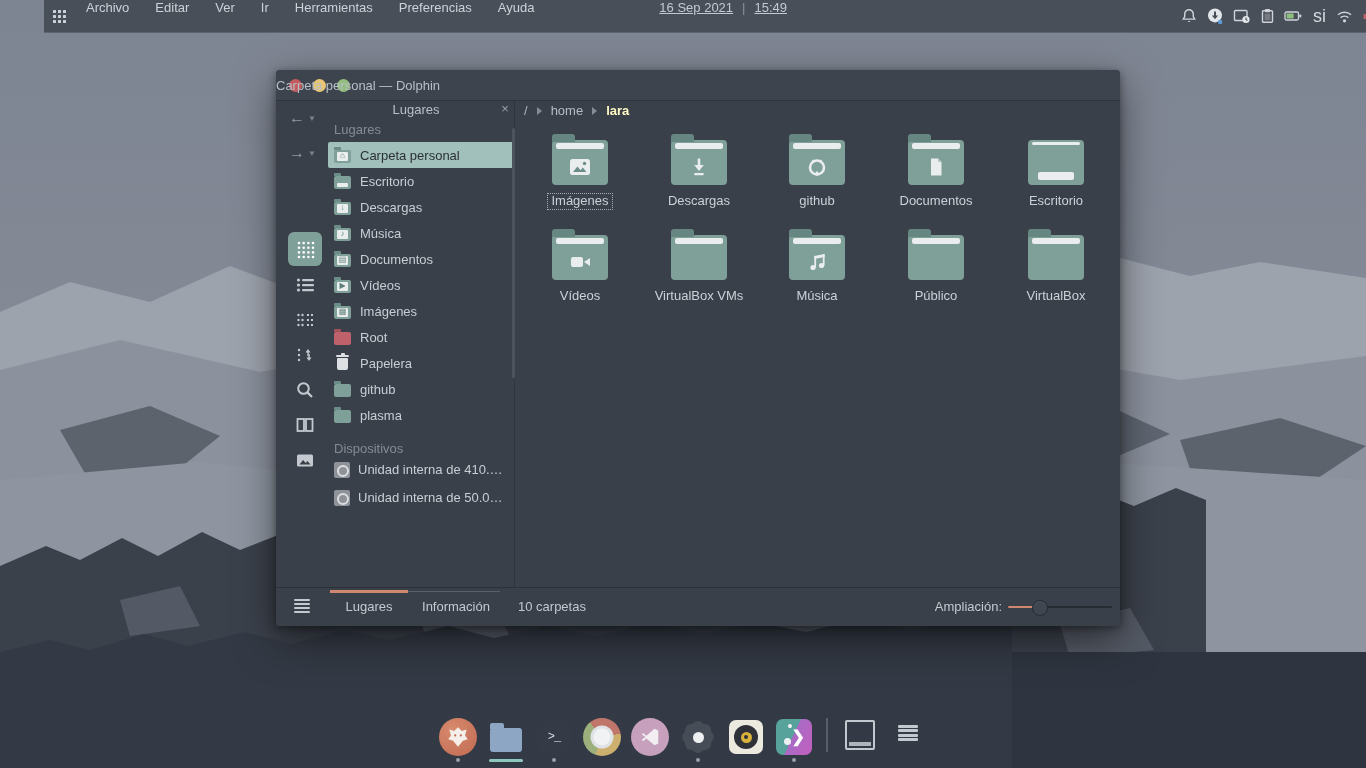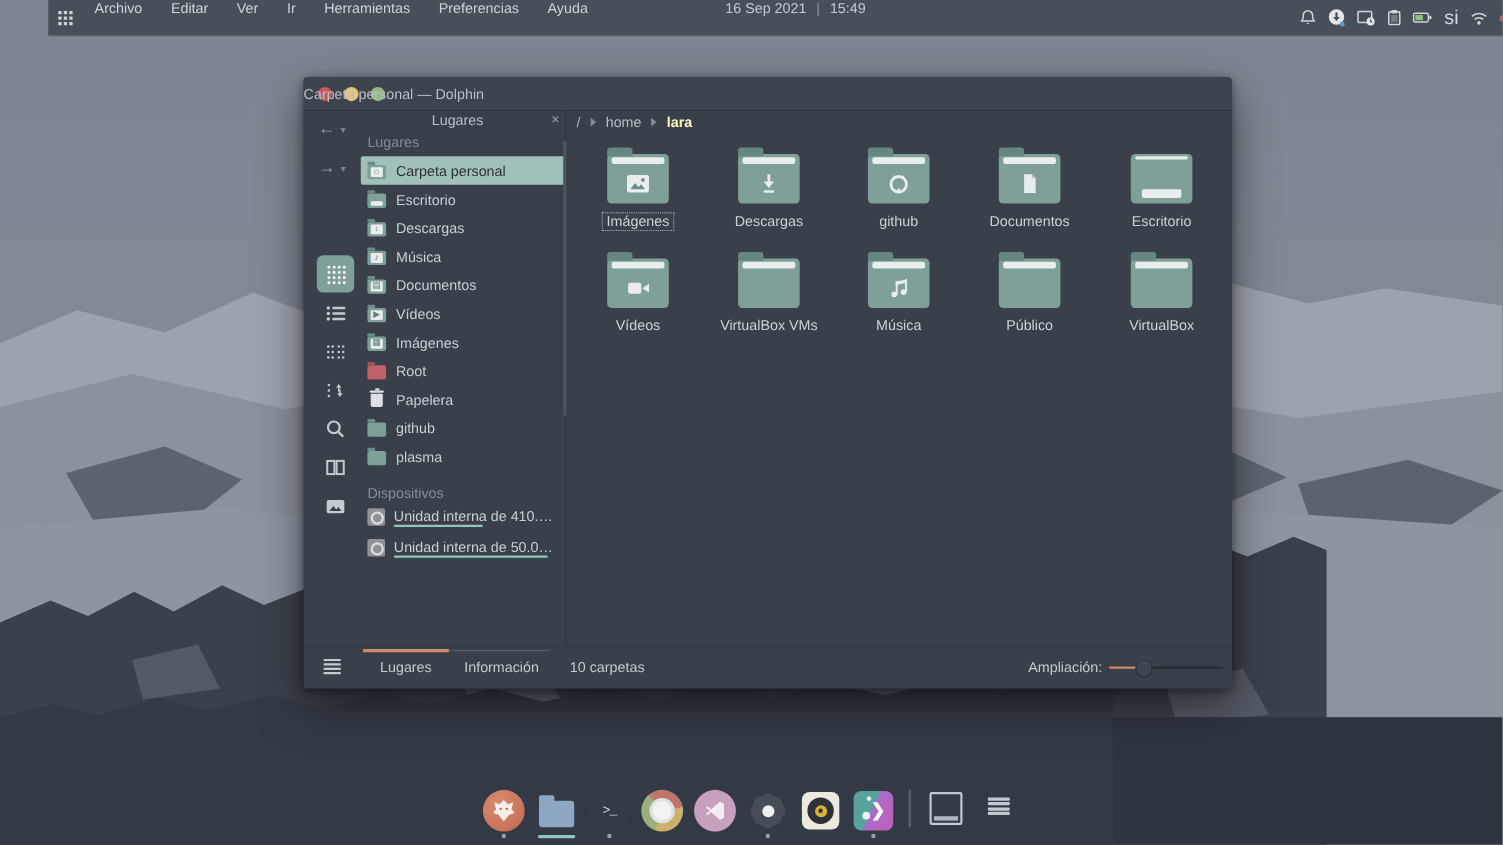--- a/index.html
+++ b/index.html
@@ -16,21 +16,21 @@
   .topbar{
     position:absolute;top:0;left:0;width:1366px;height:32px;
     background:#494f58;display:flex;z-index:50;
     color:#cdd2d8;font-size:13px;box-shadow:0 1px 0 rgba(0,0,0,.25);margin-left:44px;
   }
   .launcher{width:30px;height:32px;display:flex;align-items:center;justify-content:center;cursor:pointer;}
   .grid9{width:13px;height:13px;display:grid;grid-template-columns:repeat(3,1fr);gap:2px;}
   .grid9 i{width:3px;height:3px;background:#cdd2d8;border-radius:0.5px;}
   .menus{display:flex;gap:26px;margin-left:12px;}
   .menus span{cursor:default;}
-  .clock{position:absolute;left:50%;transform:translateX(-53%);display:flex;gap:9px;color:#c3c9d0;}
+  .clock{position:absolute;left:50%;transform:translateX(-53%);display:flex;gap:9px;color:#c3c9d0;text-decoration:underline;}
   .clock .sep{color:#8d939c;}
   .tray{position:absolute;right:8px;top:0;height:32px;display:flex;align-items:center;gap:9px;}
   .tray svg{display:block;}
   .kbd-layout{font-size:18px;color:#d3d8de;margin:0 1px;}
 
   
   .win{
     position:absolute;left:276px;top:70px;width:844px;height:556px;z-index:10;
     background:#394049;border-radius:4px 4px 3px 3px;
     box-shadow:0 14px 40px rgba(0,0,0,.5), 0 2px 8px rgba(0,0,0,.4);
@@ -75,21 +75,21 @@
   .mf .badge{position:absolute;left:3px;right:3px;top:2px;bottom:2px;background:#e9edee;border-radius:1px;display:flex;align-items:center;justify-content:center;font-size:8px;line-height:1;color:#5e7f7a;}
   .mf.desktop .badge{top:auto;height:4px;bottom:2px;}
   .mf.root{background:#bf616a;}
   .mf.root::before{background:#a5525a;}
   .icon-trash{position:relative;width:11px;height:12px;background:#dde1e4;border-radius:1px 1px 2px 2px;flex:0 0 auto;margin:2px 3px 0 3px;}
   .icon-trash::before{content:"";position:absolute;top:-3px;left:-1px;width:13px;height:2px;background:#dde1e4;border-radius:1px;}
   .icon-trash::after{content:"";position:absolute;top:-5px;left:3.5px;width:4px;height:2px;background:#dde1e4;border-radius:1px 1px 0 0;}
   .icon-drive{position:relative;width:16px;height:16px;background:#8f9399;border-radius:2px;flex:0 0 auto;}
   .icon-drive::before{content:"";position:absolute;left:3px;top:3px;width:8px;height:8px;border:2px solid #dcdfe2;border-radius:50%;}
   .pl-device{height:26px;display:flex;align-items:flex-start;gap:8px;padding-left:6px;margin-top:2px;cursor:pointer;}
-  .dev-right{display:flex;flex-direction:column;gap:0;min-width:0;}
+  .dev-right{display:flex;flex-direction:row;gap:0;min-width:0;}
   .dev-label{color:#c9ced5;font-size:13px;white-space:nowrap;}
   .dev-bar{height:2px;background:#8fc7bc;border-radius:1px;}
   .pane-divider{position:absolute;left:238px;top:30px;bottom:38px;width:1px;background:#30363d;}
   .pane-scroll{position:absolute;left:236px;top:58px;height:250px;width:3px;background:#4d545c;border-radius:2px;}
 
   
   .tile{position:absolute;width:112px;text-align:center;cursor:pointer;}
   .folder-big{position:relative;width:56px;height:45px;margin:0 auto;background:#7f9f99;border-radius:4px;}
   .folder-big::before{content:"";position:absolute;top:-6px;left:0;width:23px;height:8px;background:#66878146;background:#668781;border-radius:3px 3px 0 0;}
   .folder-big .band{position:absolute;left:4px;right:4px;top:3px;height:6px;background:#e9edee;border-radius:2px;}

